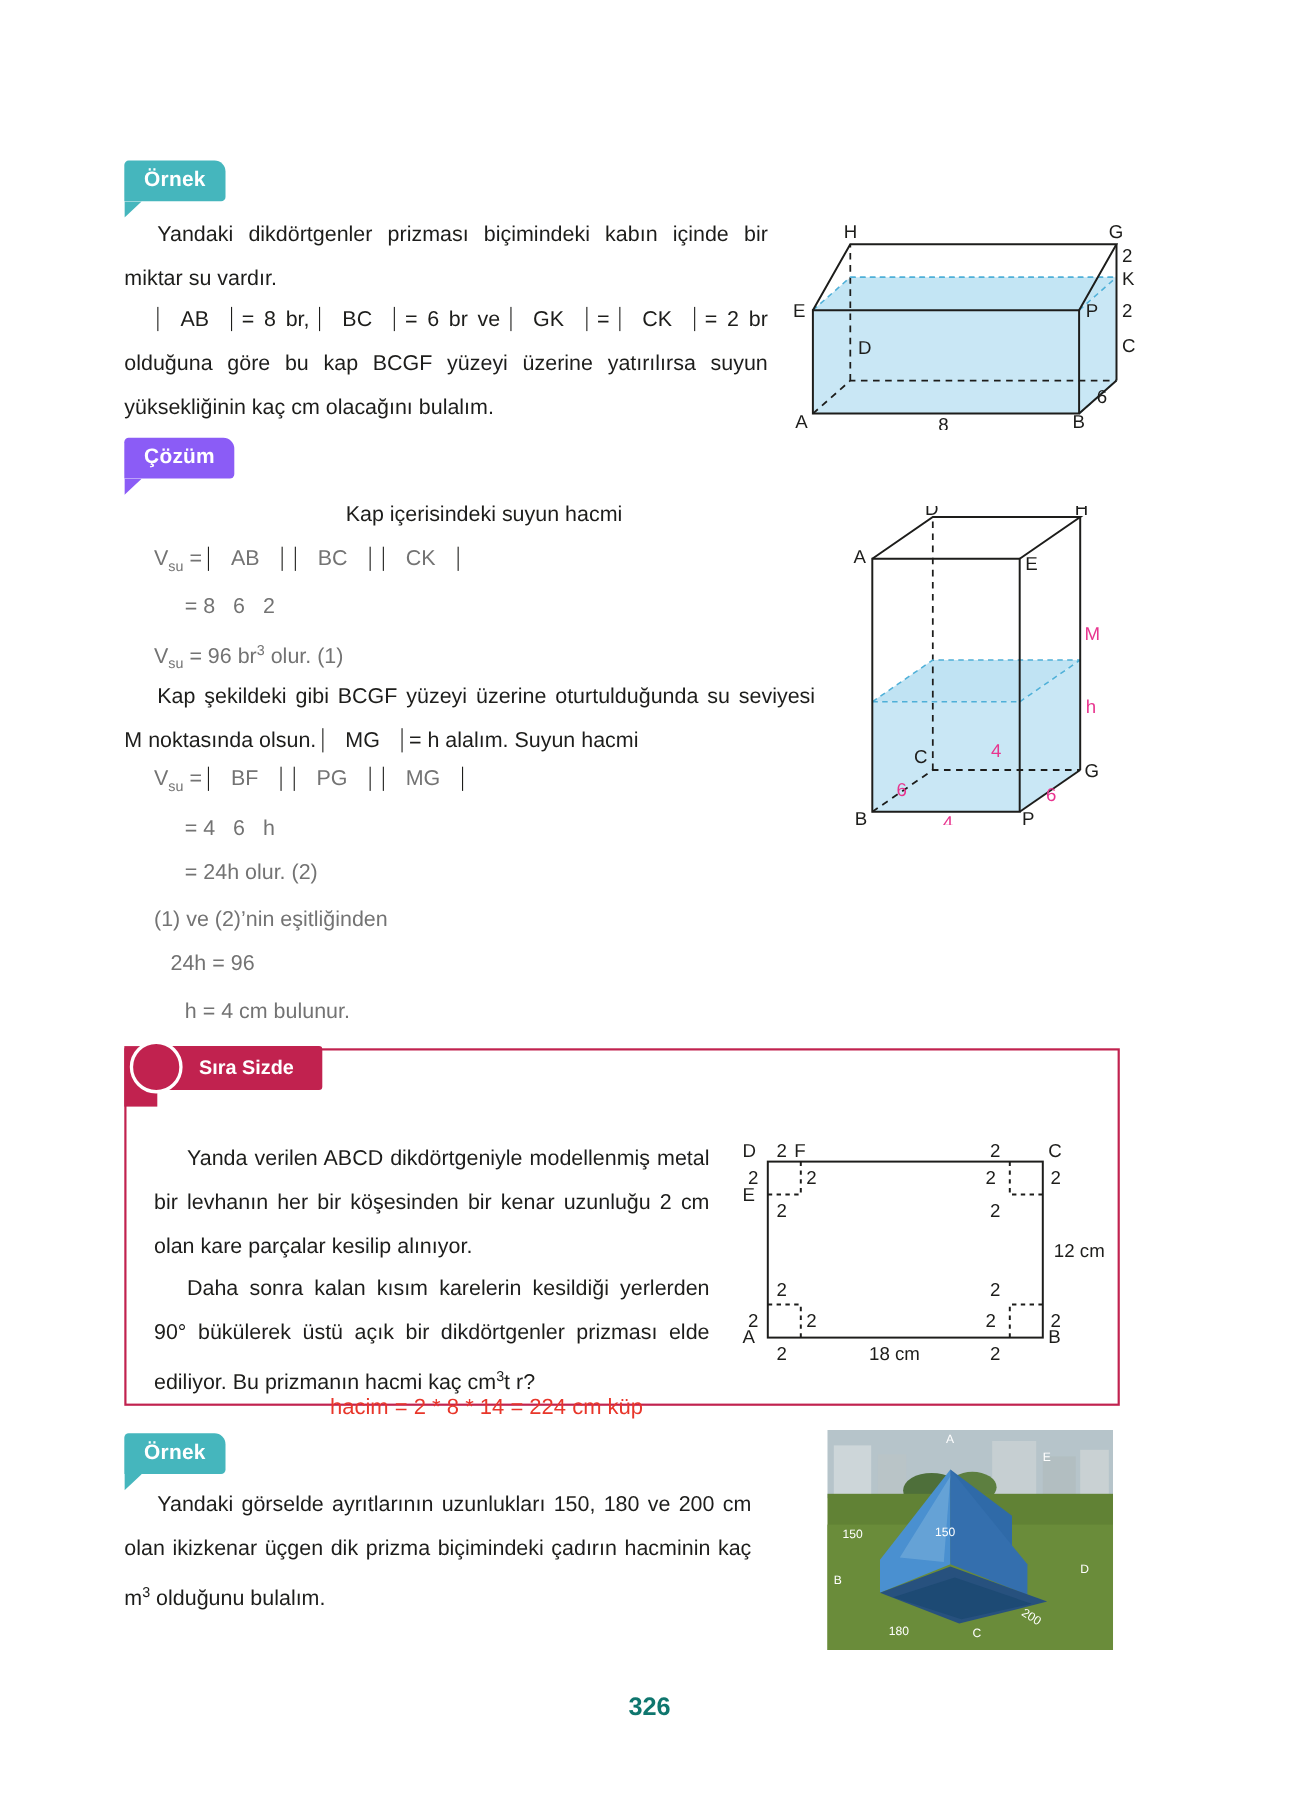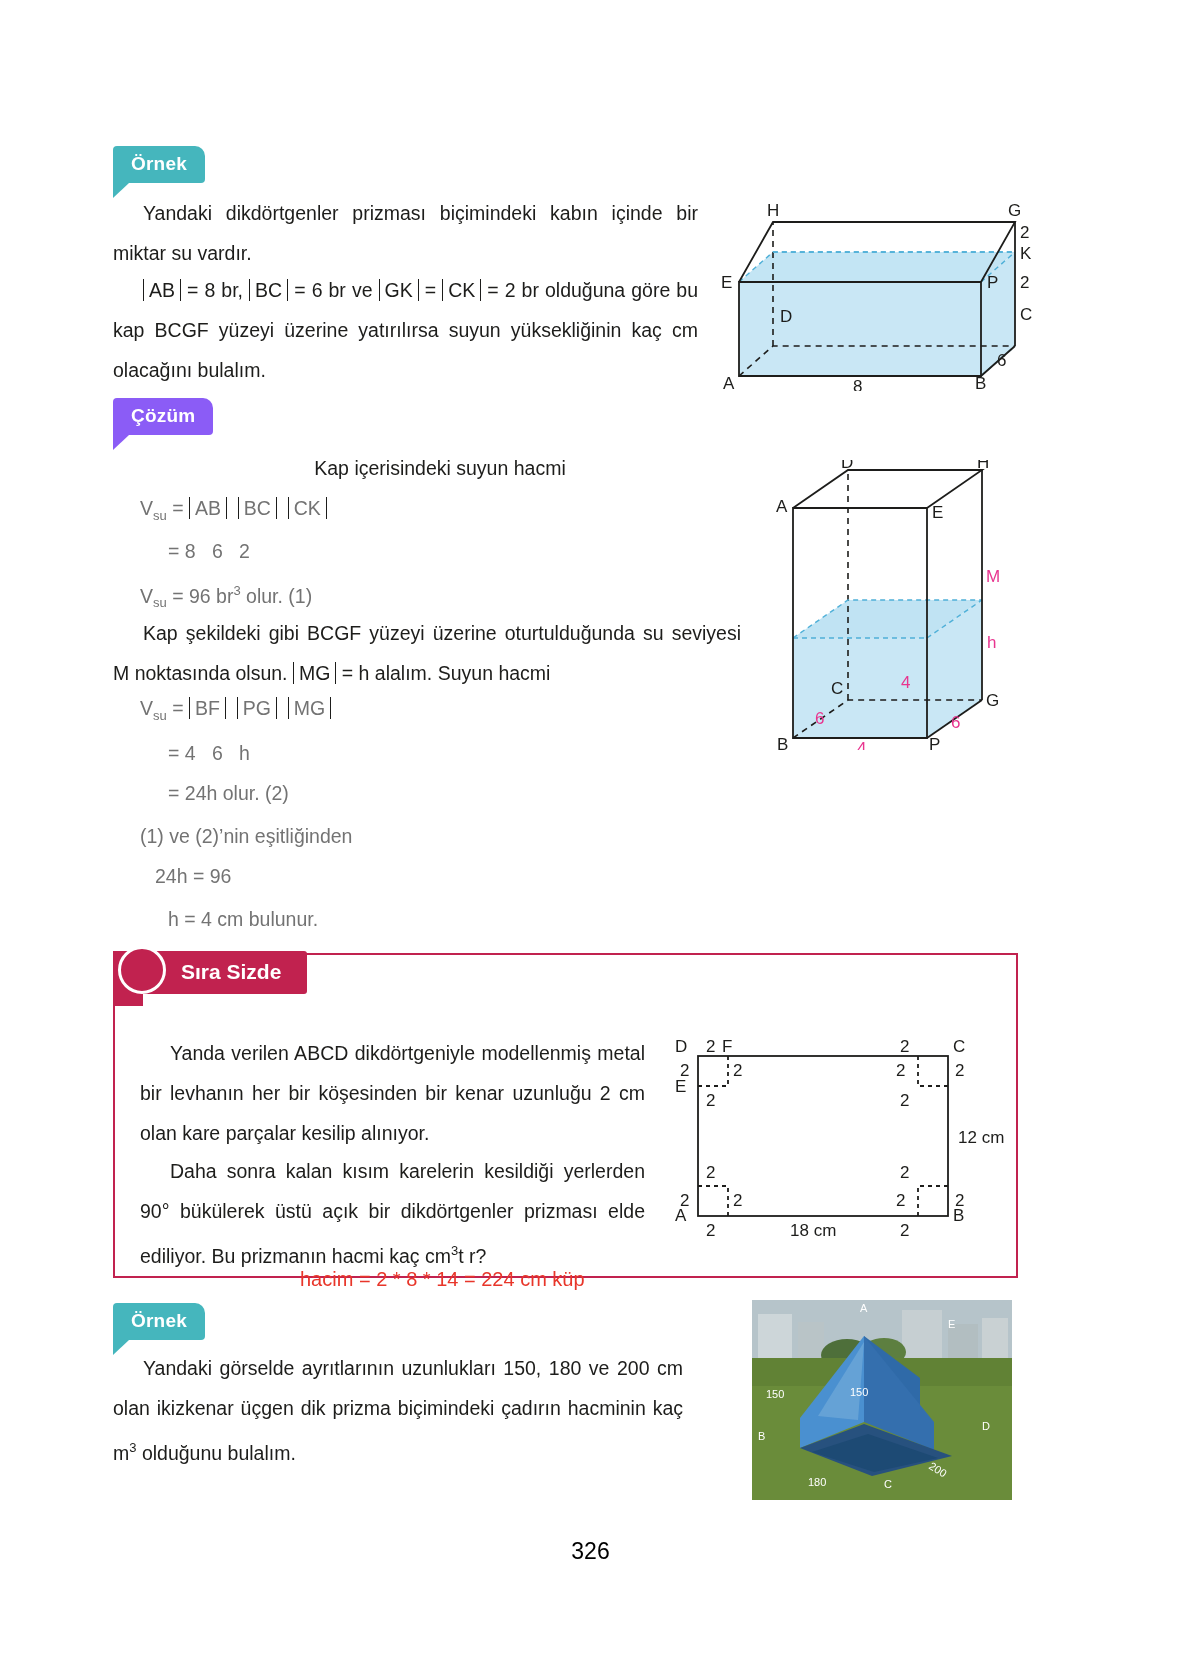--- a/index.html
+++ b/index.html
@@ -49,37 +49,37 @@
 
   .eq {
     position:absolute;
     font-size:19.5px;
     line-height:40px;
     color:#737373;
     white-space:pre;
   }
   sub { font-size:13px; }
   sup { font-size:13px; }
-  .bar { display:inline-block; border-left:1.6px solid #1d1d1b; border-right:1.6px solid #1d1d1b; padding:0 5px; line-height:22px; }
+  .bar { display:inline-block; border-left:1.6px solid #1d1d1b; border-right:1.6px solid #1d1d1b; padding:0 20px; line-height:22px; }
 
   
   .sirabox {
     position:absolute;
     left:113px; top:905px;
     width:905px; height:325px;
     border:2px solid #c1224f;
     background:#ffffff;
   }
   .sira-tab {
     position:absolute;
     left:135px; top:903px;
     background:#c1224f;
     color:#fff;
     font-weight:bold;
-    font-size:21px;
+    font-size:18px;
     padding:9px 26px 10px 46px;
     border-radius:0 3px 3px 0;
     z-index:3;
   }
   .sira-circle {
     position:absolute;
     left:118px; top:898px;
     width:48px; height:48px;
     border-radius:50%;
     background:#c1224f;
@@ -107,23 +107,23 @@
     position:absolute;
     left:752px; top:1252px;
     width:260px; height:200px;
     overflow:hidden;
     border:0;
   }
   .pagenum {
     position:absolute;
     left:0; top:1490px; width:1181px;
     text-align:center;
-    font-weight:normal;
+    font-weight:bold;
     font-size:23px;
-    color:#000000;
+    color:#0f766e;
   }
   text { font-family:"Liberation Sans", sans-serif; }
 </style>
 </head>
 <body>
 
 <div class="page">
 
   <div class="tab teal" style="left:113px; top:98px;">Örnek</div>
 

